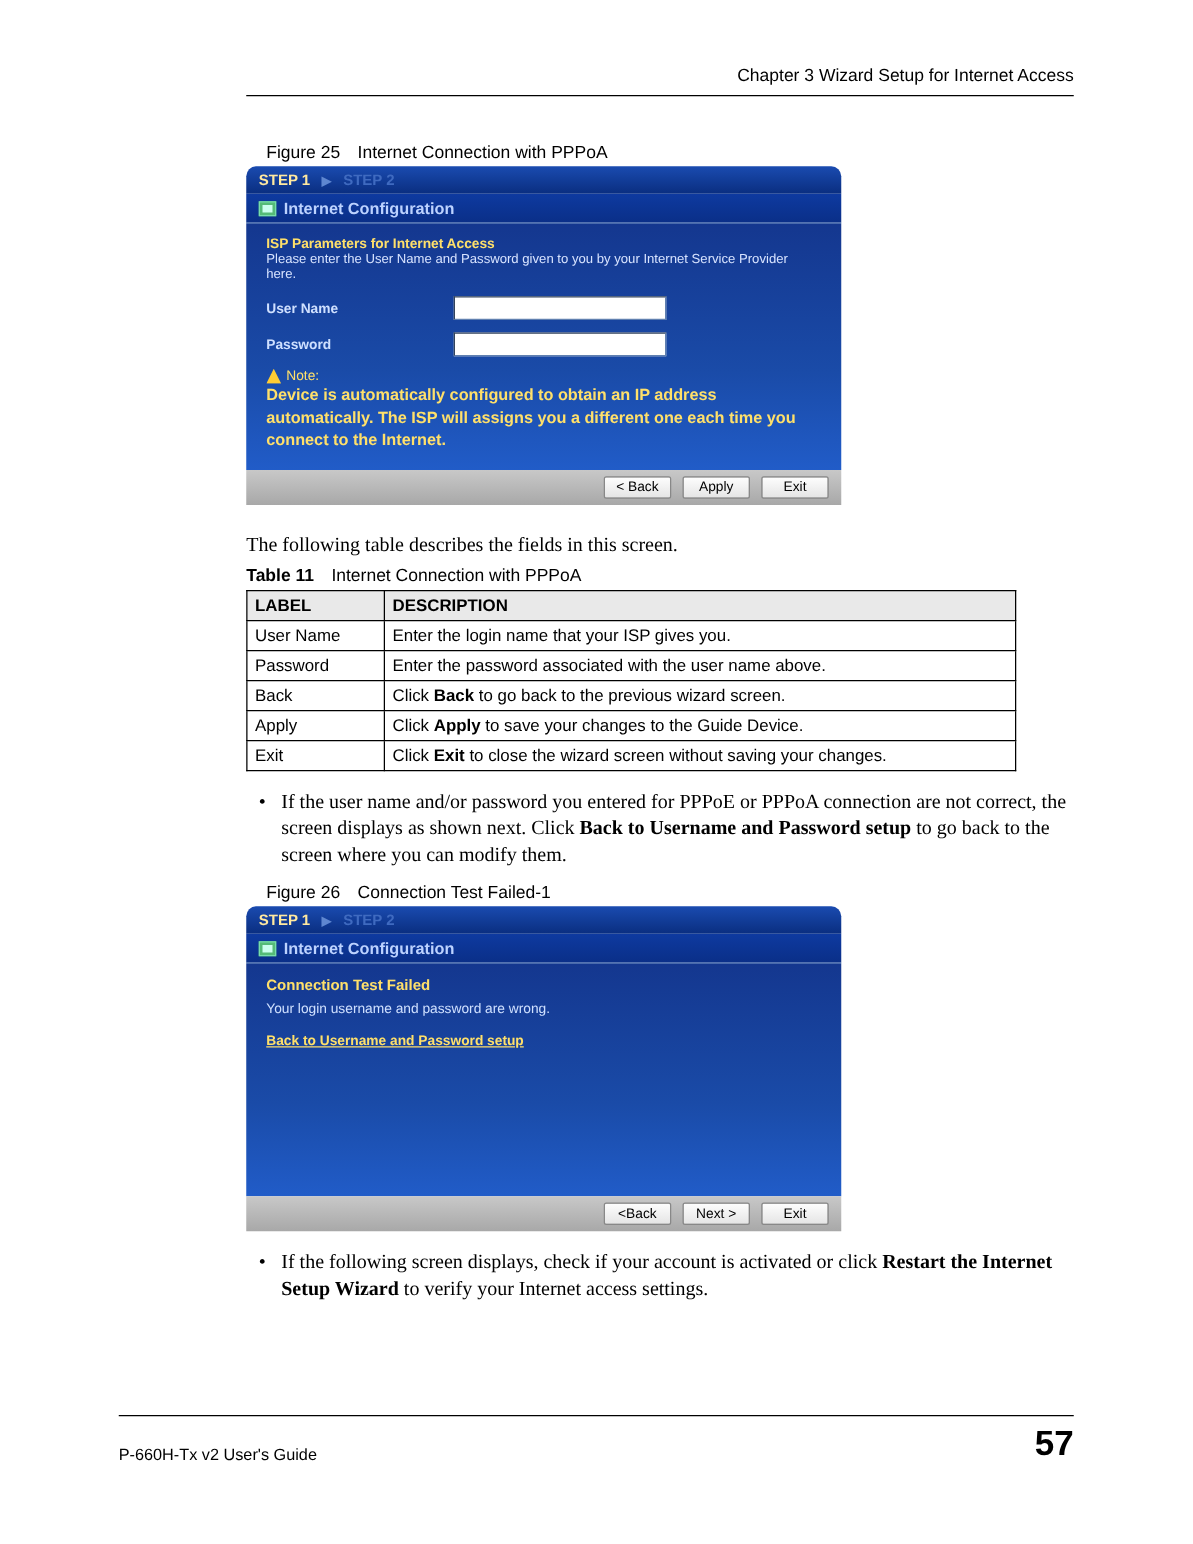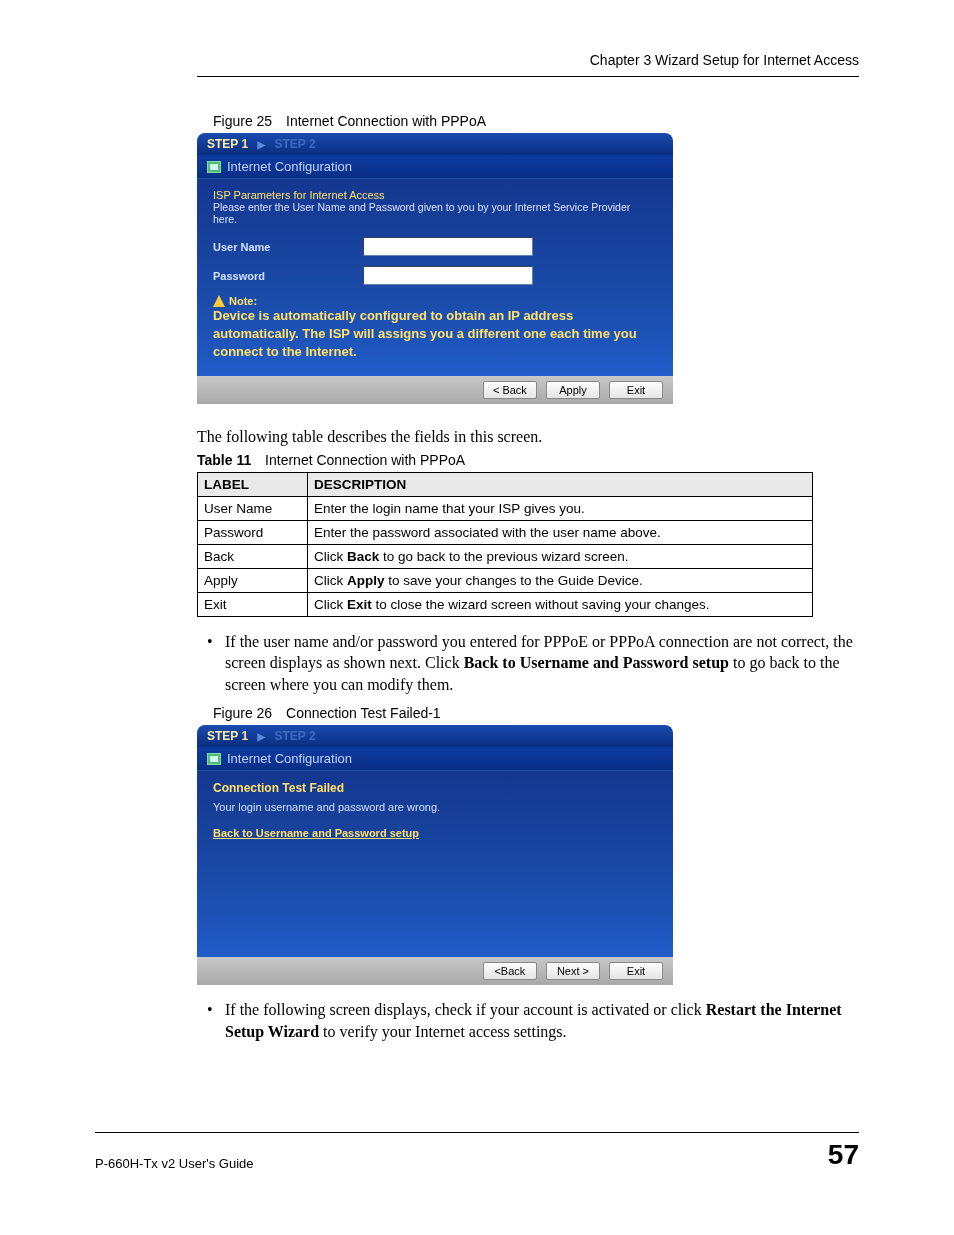--- a/index.html
+++ b/index.html
@@ -47,37 +47,37 @@
     border-top-left-radius: 8px;
     border-top-right-radius: 8px;
   }
   .wizard-steps .step-active { color: #ffe9a0; }
   .wizard-steps .step-sep { color: #5f87d0; margin: 0 6px; font-size:10px;}
   .wizard-steps .step-inactive { color: #3f6ac0; }
   .wizard-title {
     background: linear-gradient(#0e3aa0, #0a2f88);
     padding: 4px 10px;
     color: #bcd2ff;
-    font-weight: normal;
+    font-weight: bold;
     font-size: 13px;
     border-bottom: 1px solid #24509f;
     display:flex; align-items:center; gap:6px;
   }
   .title-icon {
     display:inline-block; width:14px; height:12px;
     background:#5b7; position:relative; border:1px solid #7da;
   }
   .title-icon::after{content:""; position:absolute; left:2px; top:2px; right:2px; bottom:2px; background:#cfe;}
   .wizard-body {
     background: linear-gradient(#14378f, #1a4ba8 60%, #215cc8);
     padding: 10px 16px 14px 16px;
   }
   .wiz-sub {
     color: #ffe06a;
-    font-weight: normal;
+    font-weight: bold;
     font-size:11px;
   }
   .wiz-text {
     color: #d7e3ff;
     font-size: 10.5px;
     margin-bottom: 12px;
   }
   .wiz-row {
     display: flex;
     align-items: center;
@@ -89,21 +89,21 @@
     font-weight: bold;
   }
   .wiz-input {
     width: 170px;
     height: 19px;
     background: #fff;
     border: 1px inset #6080b0;
   }
   .note-head {
     color: #ffe06a;
-    font-weight: bold;
+    font-weight: normal;
     display:flex; align-items:center; gap:4px;text-align:center;
   }
   .note-icon {
     display:inline-block; width:12px; height:12px; background:#ffcc33;
     clip-path: polygon(50% 0, 100% 100%, 0 100%);
   }
   .note-text {
     color: #ffe06a;
     font-weight: bold;
     font-size: 13px;

